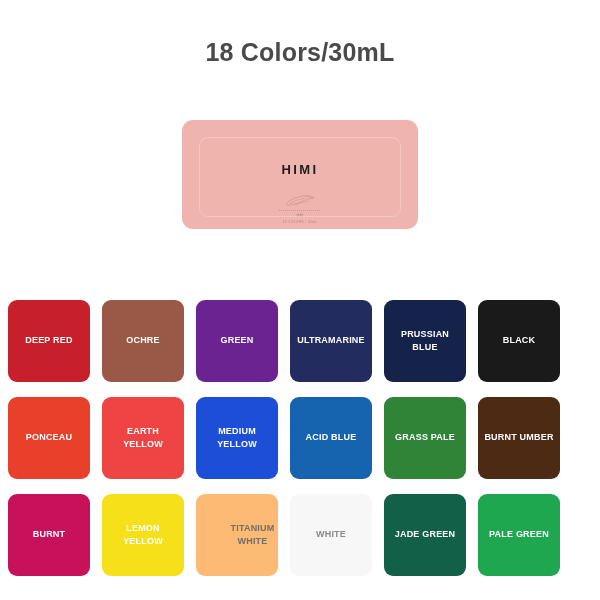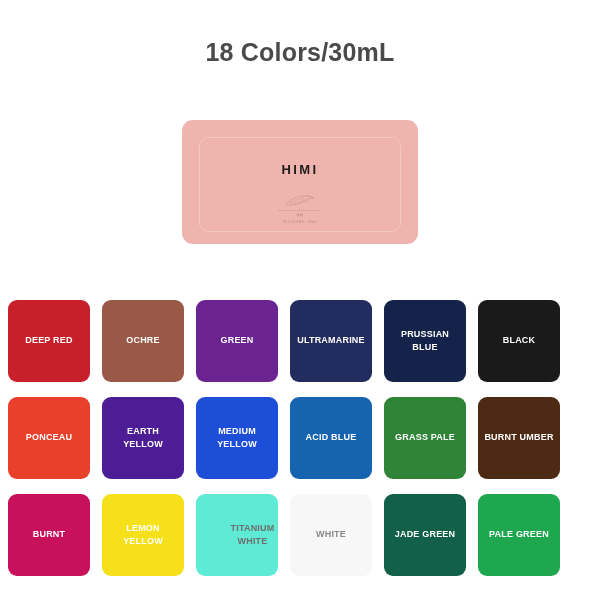--- a/index.html
+++ b/index.html
@@ -28,21 +28,21 @@
     letter-spacing: 0.2px;
     line-height: 1;
   }
 
   
   .product-box {
     position: absolute;
     left: 182px;
     top: 120px;
     width: 236px;
-    height: 124px;
+    height: 109px;
     background: #f0b4ae;
     border-radius: 11px;
     box-sizing: border-box;
   }
   .product-box-inner-border {
     position: absolute;
     left: 17px;
     top: 17px;
     right: 17px;
     bottom: 12px;
@@ -170,21 +170,21 @@
     </div>
     <div class="swatch" style="background: rgb(21, 35, 74);">
       <span class="swatch-label" style="color: rgb(255, 255, 255);">PRUSSIAN BLUE</span>
     </div>
     <div class="swatch" style="background: rgb(26, 26, 26);">
       <span class="swatch-label" style="color: rgb(255, 255, 255);">BLACK</span>
     </div>
     <div class="swatch" style="background: rgb(232, 64, 42);">
       <span class="swatch-label" style="color: rgb(255, 255, 255);">PONCEAU</span>
     </div>
-    <div class="swatch" style="background: #4c1d95;">
+    <div class="swatch" style="background: #ef4444;">
       <span class="swatch-label" style="color: rgb(255, 255, 255);">EARTH
 YELLOW</span>
     </div>
     <div class="swatch" style="background: #1d4ed8;">
       <span class="swatch-label" style="color: rgb(255, 255, 255);">MEDIUM
 YELLOW</span>
     </div>
     <div class="swatch" style="background: rgb(22, 99, 176);">
       <span class="swatch-label" style="color: rgb(255, 255, 255);">ACID BLUE</span>
     </div>
@@ -194,21 +194,21 @@
     <div class="swatch" style="background: rgb(77, 42, 20);">
       <span class="swatch-label" style="color: rgb(255, 255, 255);">BURNT UMBER</span>
     </div>
     <div class="swatch" style="background: rgb(200, 17, 91);">
       <span class="swatch-label" style="color: rgb(255, 255, 255);">BURNT</span>
     </div>
     <div class="swatch" style="background: rgb(245, 224, 25);">
       <span class="swatch-label" style="color: rgb(255, 255, 255);">LEMON
 YELLOW</span>
     </div>
-    <div class="swatch" style="background: #5eead4; padding-left: 31px;">
+    <div class="swatch" style="background: #fdba74; padding-left: 31px;">
       <span class="swatch-label" style="color: rgb(110, 110, 110);">TITANIUM
 WHITE</span>
     </div>
     <div class="swatch" style="background: rgb(247, 247, 247);">
       <span class="swatch-label" style="color: rgb(138, 138, 138);">WHITE</span>
     </div>
     <div class="swatch" style="background: rgb(19, 96, 73);">
       <span class="swatch-label" style="color: rgb(255, 255, 255);">JADE GREEN</span>
     </div>
     <div class="swatch" style="background: rgb(31, 167, 80);">

